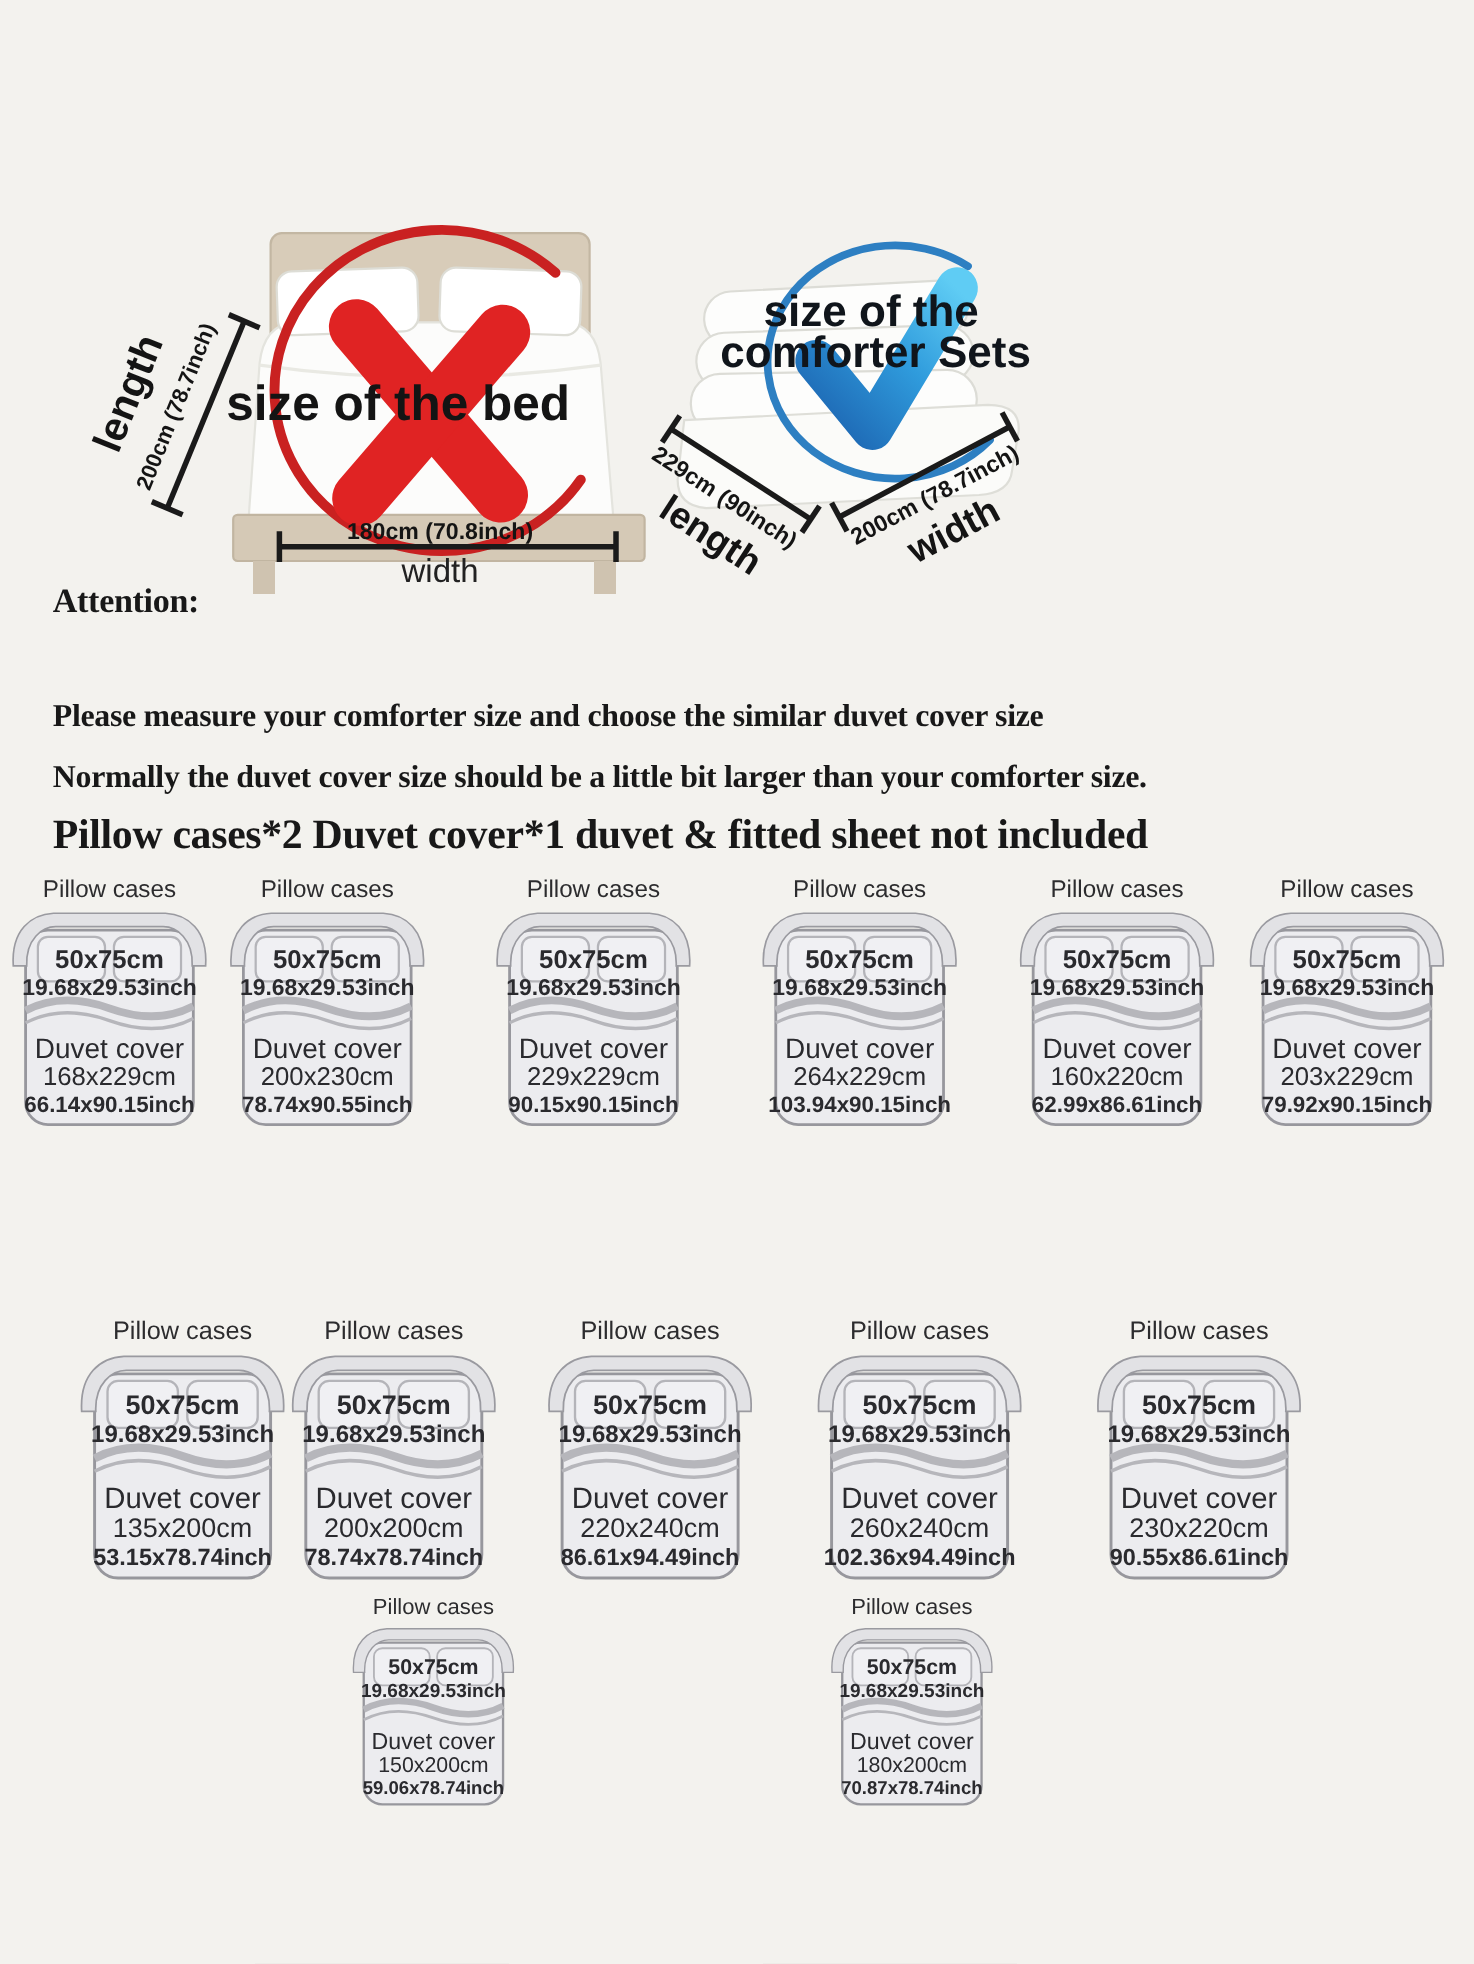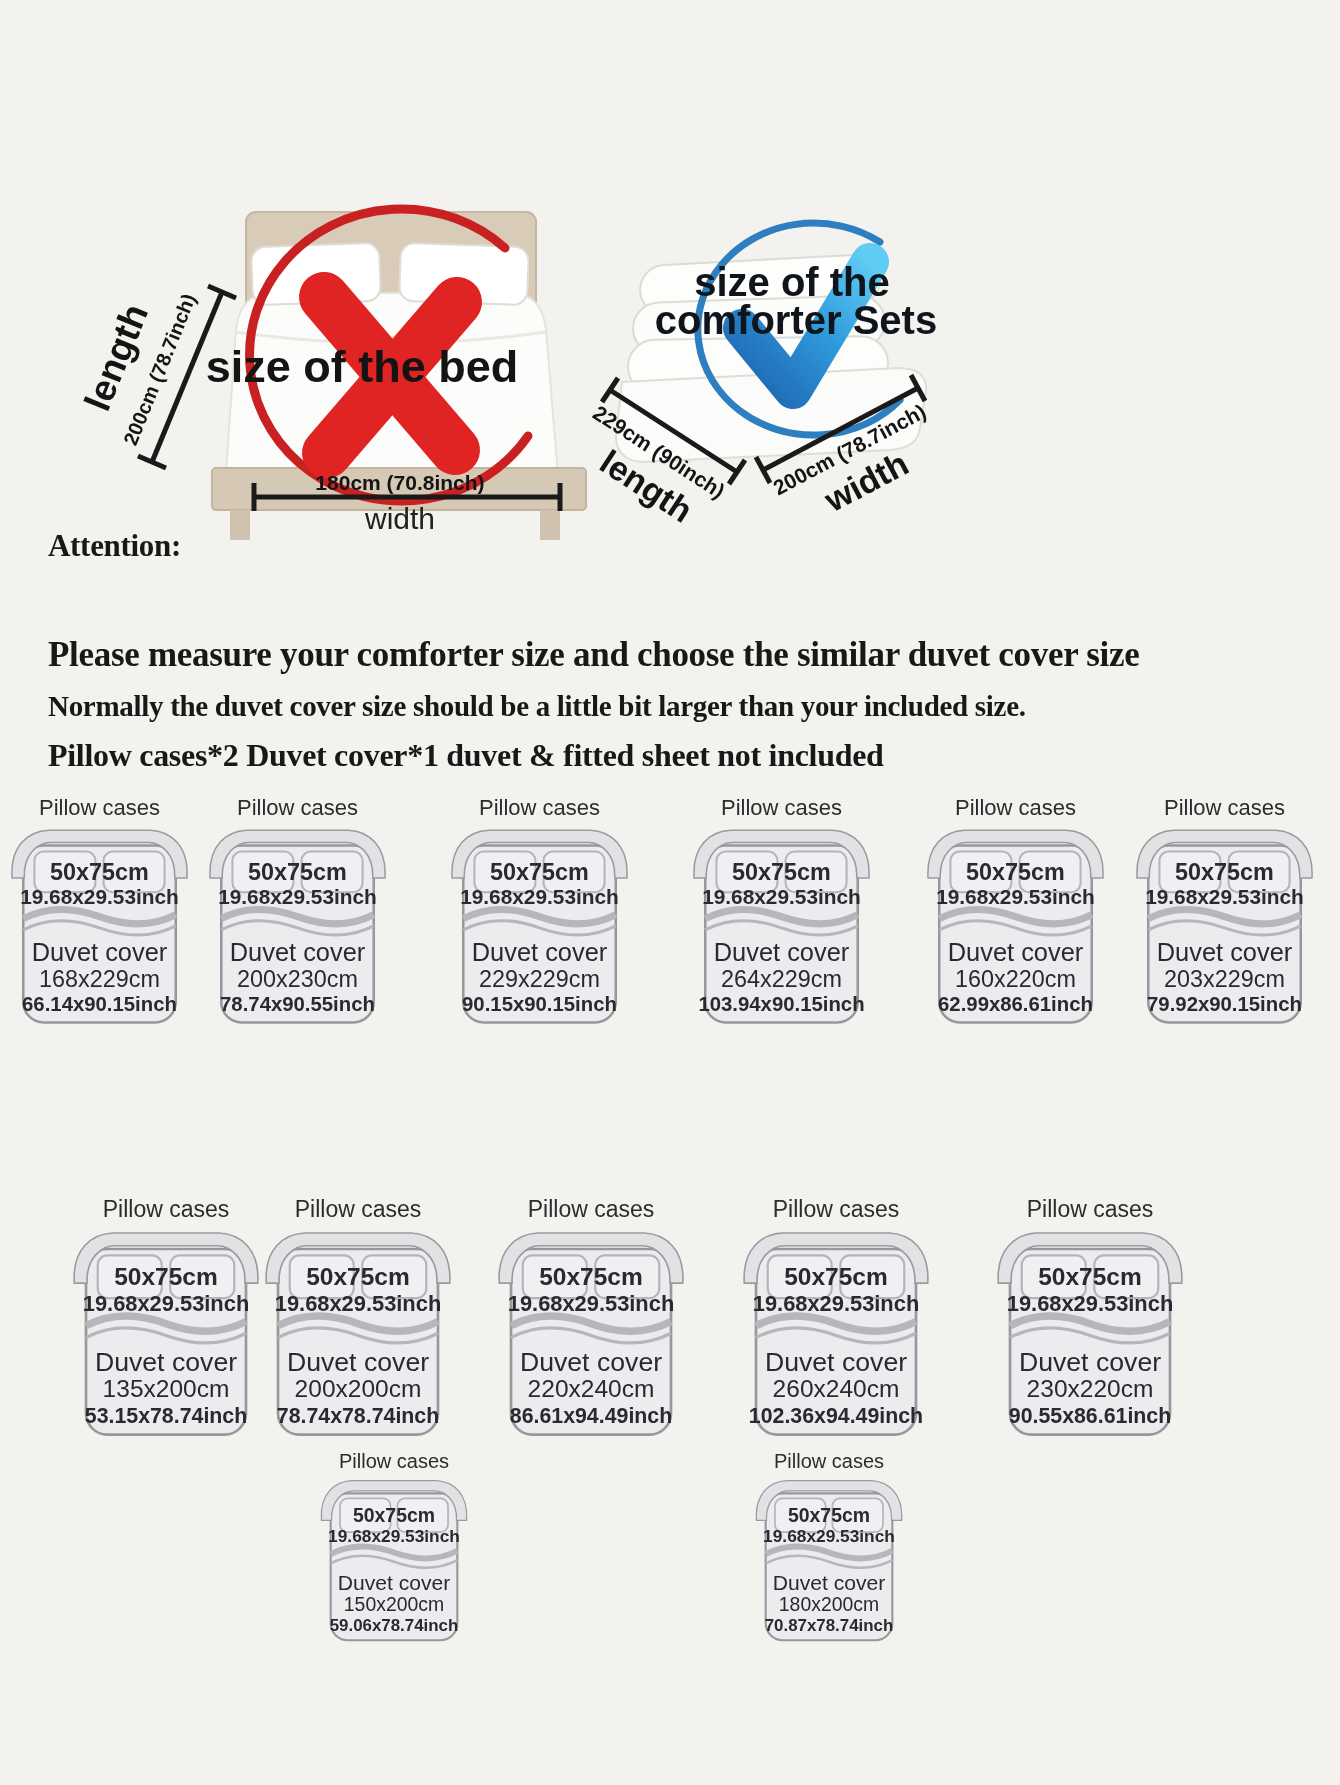--- a/index.html
+++ b/index.html
@@ -3,23 +3,23 @@
 <meta charset="utf-8">
 <title>Bedding Size Chart</title>
 <style>
   html,body{margin:0;padding:0;background:#e9e8e4;}
   .canvas{position:relative;width:1340px;height:1785px;background:#f3f2ee;overflow:hidden;
           font-family:"Liberation Sans",sans-serif;margin:0 auto;}
   .hero-svg{position:absolute;top:0;left:0;}
   .attention{position:absolute;left:48px;width:1260px;color:#181818;font-weight:bold;letter-spacing:-0.3px;font-family:Liberation Serif, serif;}
   .attn-title{top:528px;font-size:31px;}
   .attn-line1{top:580px;font-size:29px;}
-  .attn-line2{top:635px;font-size:35px;}
+  .attn-line2{top:635px;font-size:29px;}
   .attn-line3{top:690px;font-size:29px;}
-  .attn-line4{top:737px;font-size:32px;}
+  .attn-line4{top:737px;font-size:38px;}
   .cards-layer{position:absolute;top:0;left:0;width:1340px;height:1605px;}
   .card{position:absolute;display:flex;flex-direction:column;align-items:center;}
   .pillow-title{color:#2c2c2e;font-weight:500;white-space:nowrap;line-height:1.15;}
   .bed-icon{width:100%;height:auto;display:block;margin-top:-5px;}
   .bed-icon text{font-family:"Liberation Sans",sans-serif;fill:#2a2a2e;}
   .t-pcm{font-size:23px;font-weight:600;}
   .t-pinch{font-size:20.5px;font-weight:600;}
   .t-dlabel{font-size:25px;font-weight:400;}
   .t-dcm{font-size:23px;font-weight:500;}
   .t-dinch{font-size:20px;font-weight:600;}
@@ -98,21 +98,21 @@
       <line x1="763" y1="470" x2="918" y2="388"></line>
       <line x1="756" y1="457" x2="770" y2="483"></line>
       <line x1="911" y1="375" x2="925" y2="401"></line>
     </g>
     <text class="dim-big" transform="translate(853,456) rotate(-28)" text-anchor="middle" font-size="21">200cm (78.7inch)</text>
     <text class="dim-big" transform="translate(872,492) rotate(-28)" text-anchor="middle" font-size="34">width</text>
   </svg>
 
   <div class="attention attn-title">Attention:</div>
   <div class="attention attn-line2">Please measure your comforter size and choose the similar duvet cover size</div>
-  <div class="attention attn-line3">Normally the duvet cover size should be a little bit larger than your included size.</div>
+  <div class="attention attn-line3">Normally the duvet cover size should be a little bit larger than your comforter size.</div>
   <div class="attention attn-line4">Pillow cases*2  Duvet cover*1 duvet &amp; fitted sheet not included</div>
 
   <div class="cards-layer">
       <div class="card" style="left: 8px; top: 795px; width: 183px;">
       <div class="pillow-title" style="font-size: 22px;">Pillow cases</div>
       <svg class="bed-icon" viewBox="0 0 180 212">
         <rect x="15" y="30" width="150" height="174" rx="20" fill="#ececef" stroke="#97979d" stroke-width="2.5"></rect>
         <rect x="26" y="36" width="60" height="40" rx="9" fill="#f0f0f3" stroke="#b4b4b9" stroke-width="2"></rect>
         <rect x="94" y="36" width="60" height="40" rx="9" fill="#f0f0f3" stroke="#b4b4b9" stroke-width="2"></rect>
         <path d="M4,62 C2,30 20,16 40,15 L140,15 C160,16 178,30 176,62 L164,62 C165,38 150,27 138,27 L42,27 C30,27 15,38 16,62 Z" fill="#e2e2e5" stroke="#9a9aa0" stroke-width="1.5"></path>

